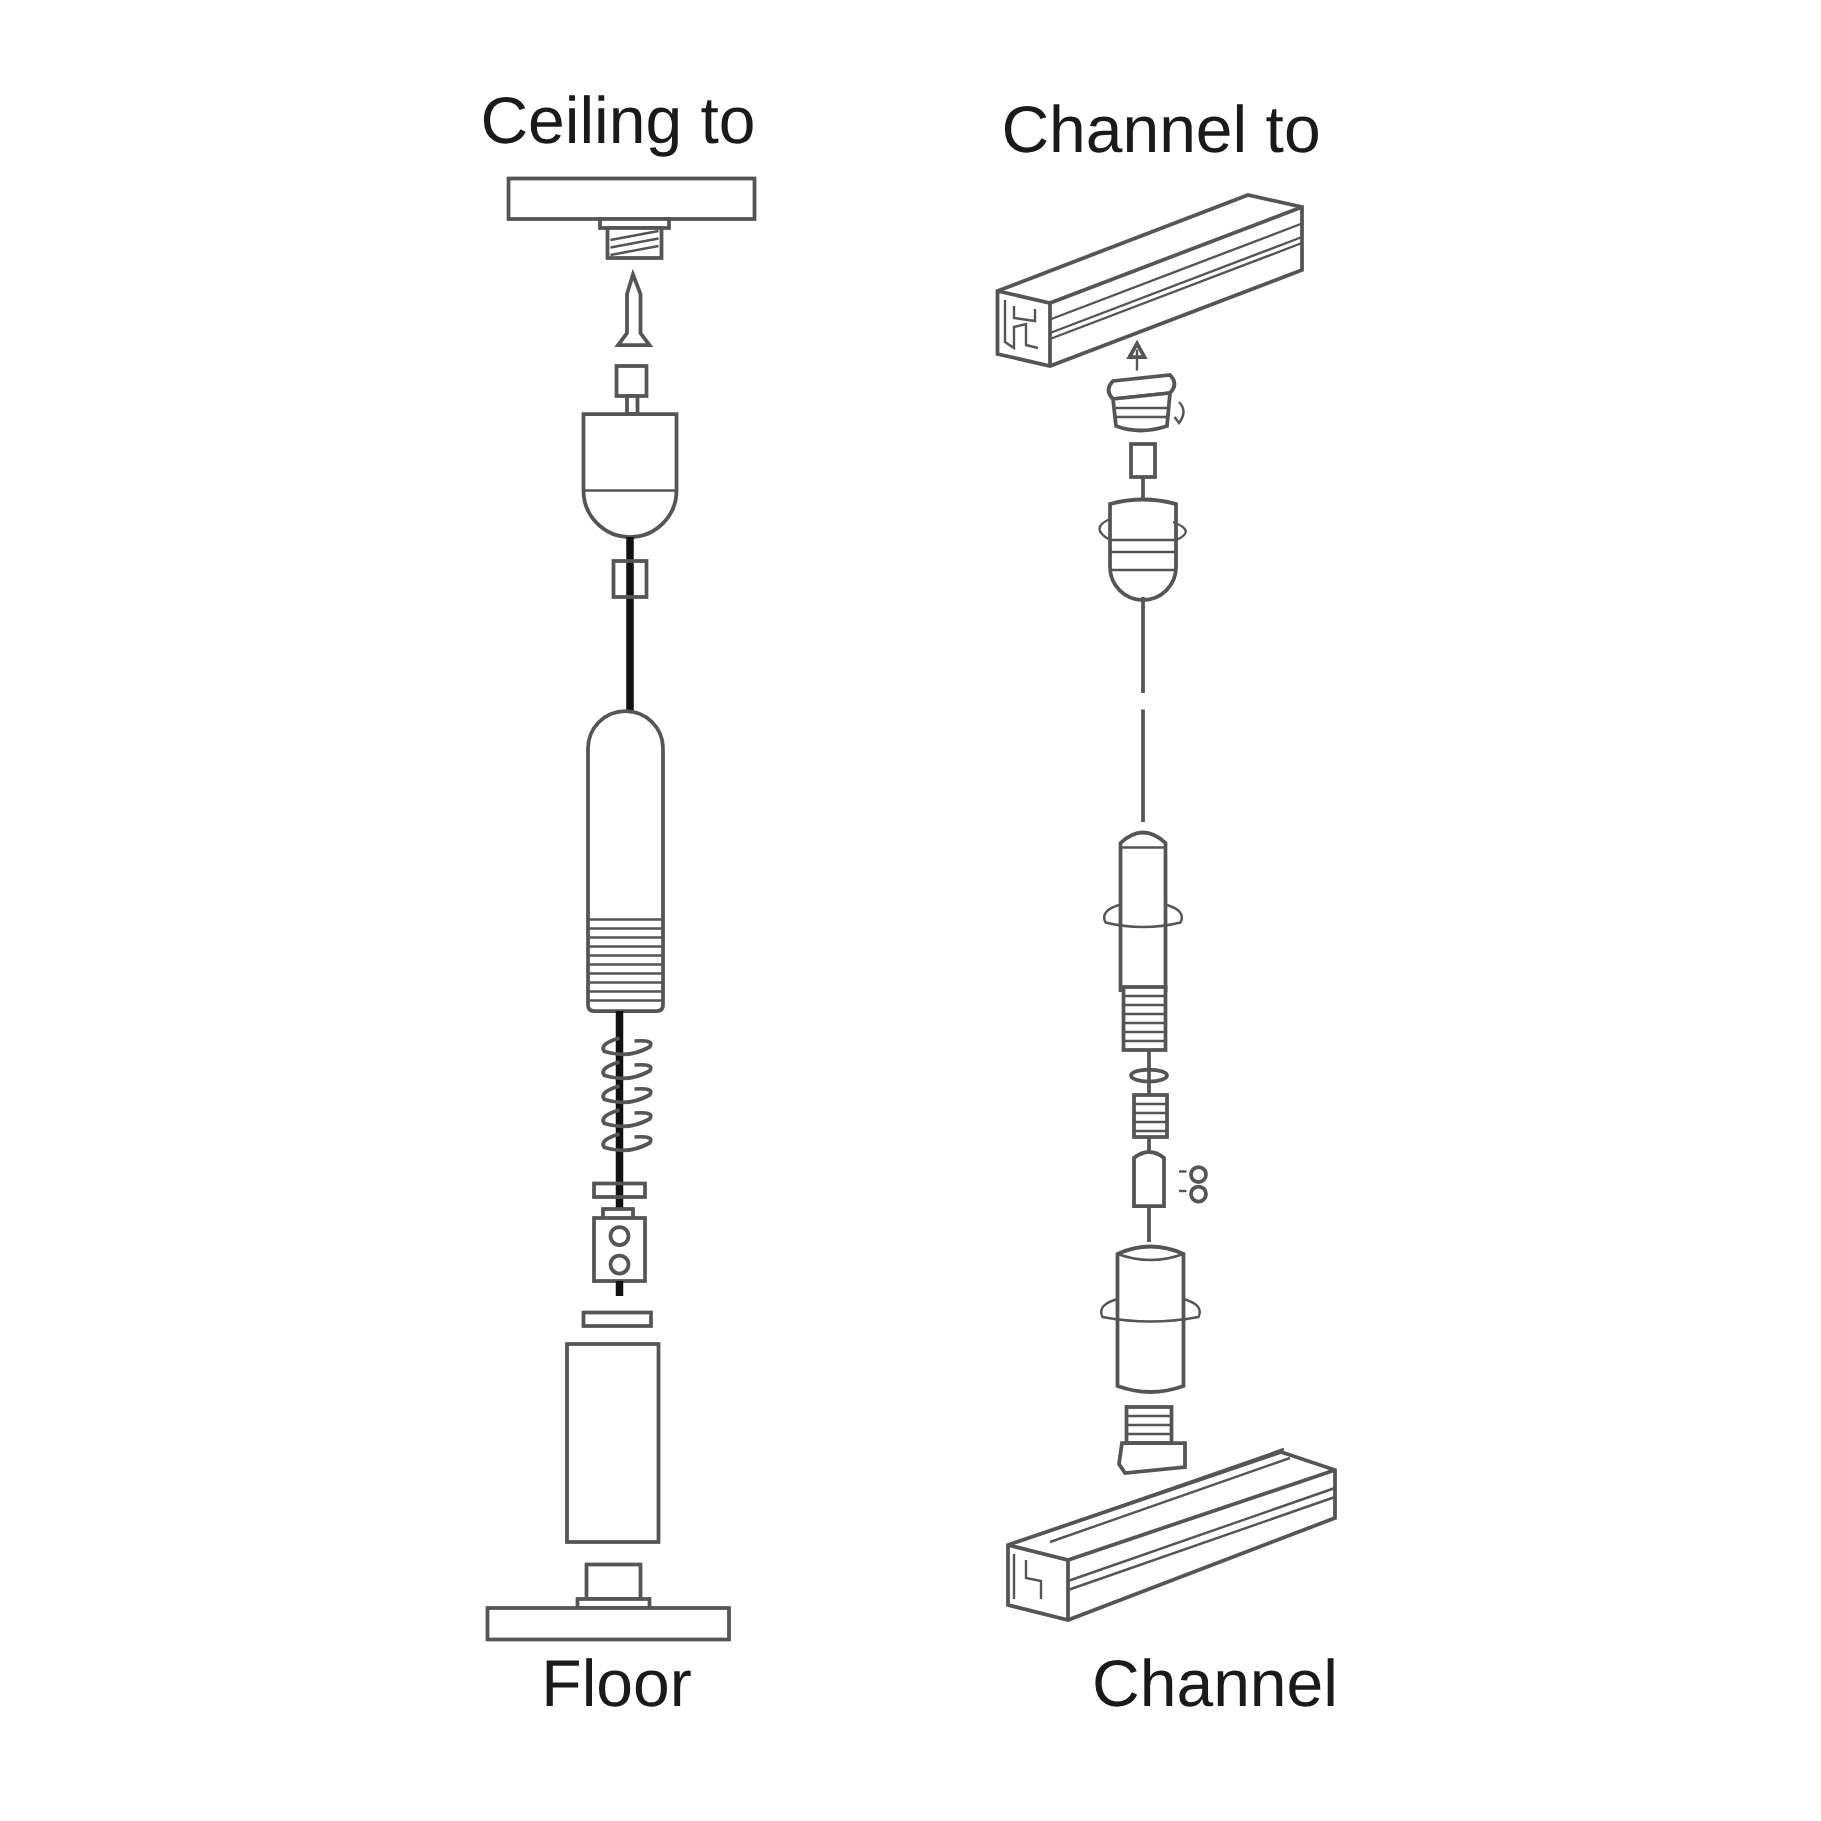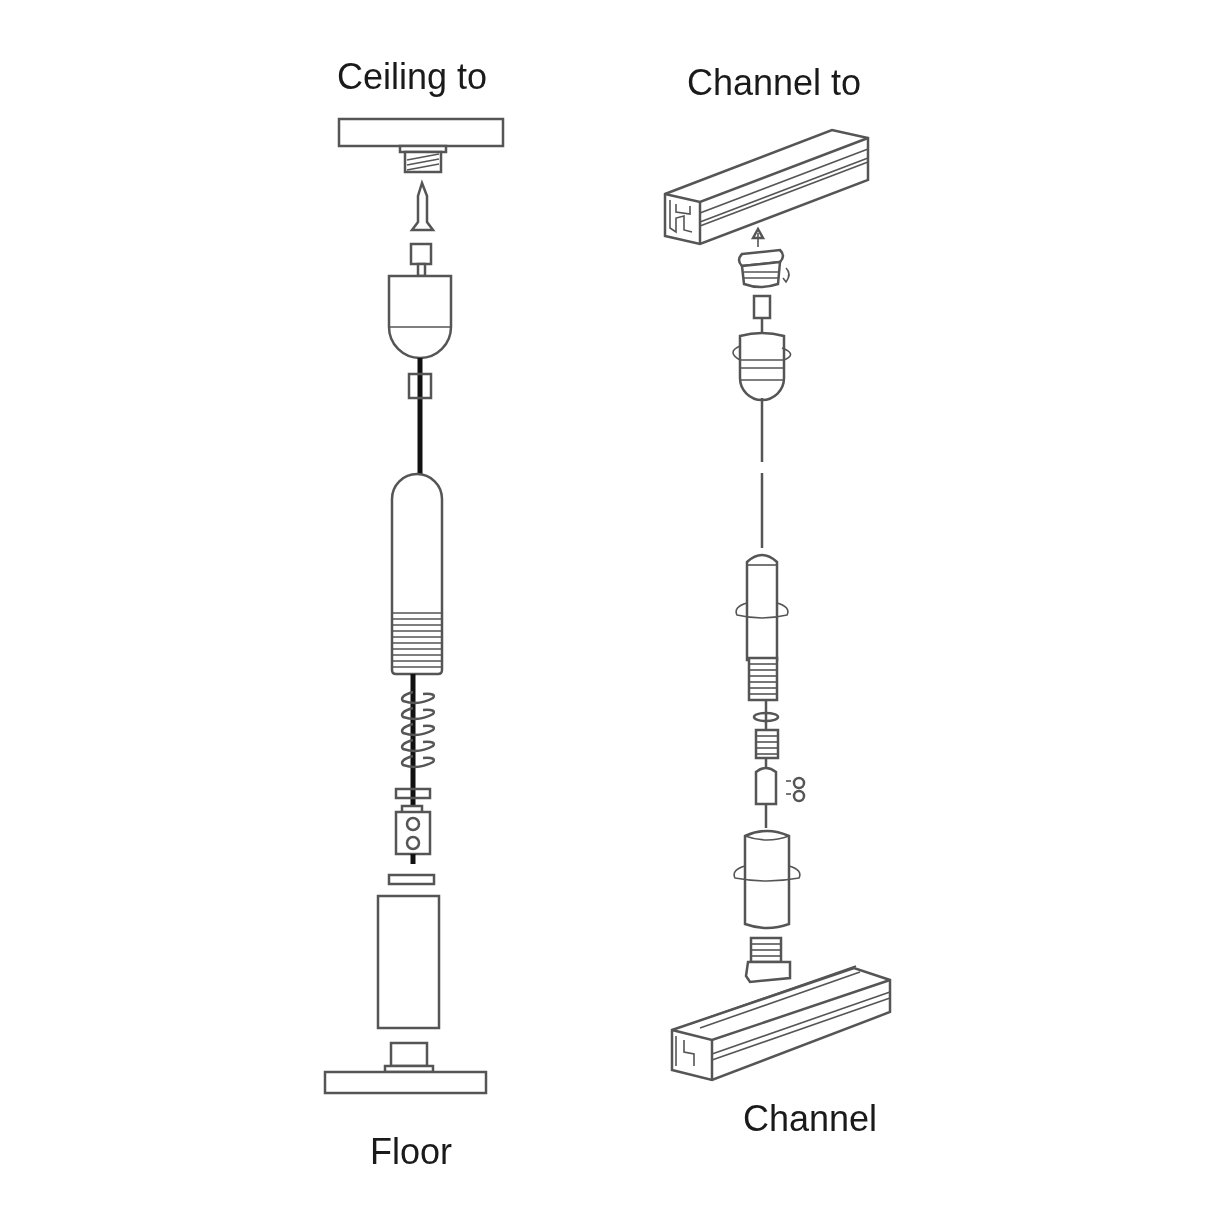--- a/index.html
+++ b/index.html
@@ -1,29 +1,29 @@
 <!DOCTYPE html>
 <html><head>
 <meta charset="utf-8">
 <style>
   html, body { margin:0; padding:0; background:#ffffff; }
   body { width:1214px; height:1214px; position:relative; overflow:hidden; font-family:"Liberation Sans", sans-serif; }
-  .label { position:absolute; color:#1a1a1a; font-size:36px; white-space:nowrap; transform:translateX(-50%); }
+  .label { position:absolute; color:#1a1a1a; font-size:44px; white-space:nowrap; transform:translateX(-50%); }
   svg { position:absolute; left:0; top:0; }
   .ln { fill:#ffffff; stroke:#555; stroke-width:2.5; }
   .ln-n { fill:none; stroke:#555; stroke-width:2.5; }
   .thin { fill:none; stroke:#555; stroke-width:1.6; }
   .rod { stroke:#111; stroke-width:5; }
   .wire { stroke:#555; stroke-width:2.5; }
 </style>
 </head>
 <body>
 
 <div class="label" style="left:412px; top:56px;">Ceiling to</div>
-<div class="label" style="left:411px; top:1098px;margin-top:33px;">Floor</div>
+<div class="label" style="left:411px; top:1098px;">Floor</div>
 <div class="label" style="left:774px; top:62px;">Channel to</div>
 <div class="label" style="left:775px; top:1098px;margin-left:35px;">Channel</div>
 
 <svg width="1214" height="1214" viewBox="0 0 1214 1214">
 
   <g>
     <rect class="ln" x="339" y="119" width="164" height="27"></rect>
     <g>
       <rect class="ln" x="400" y="146" width="46" height="6"></rect>
       <rect class="ln" x="405" y="152" width="36" height="20"></rect>

